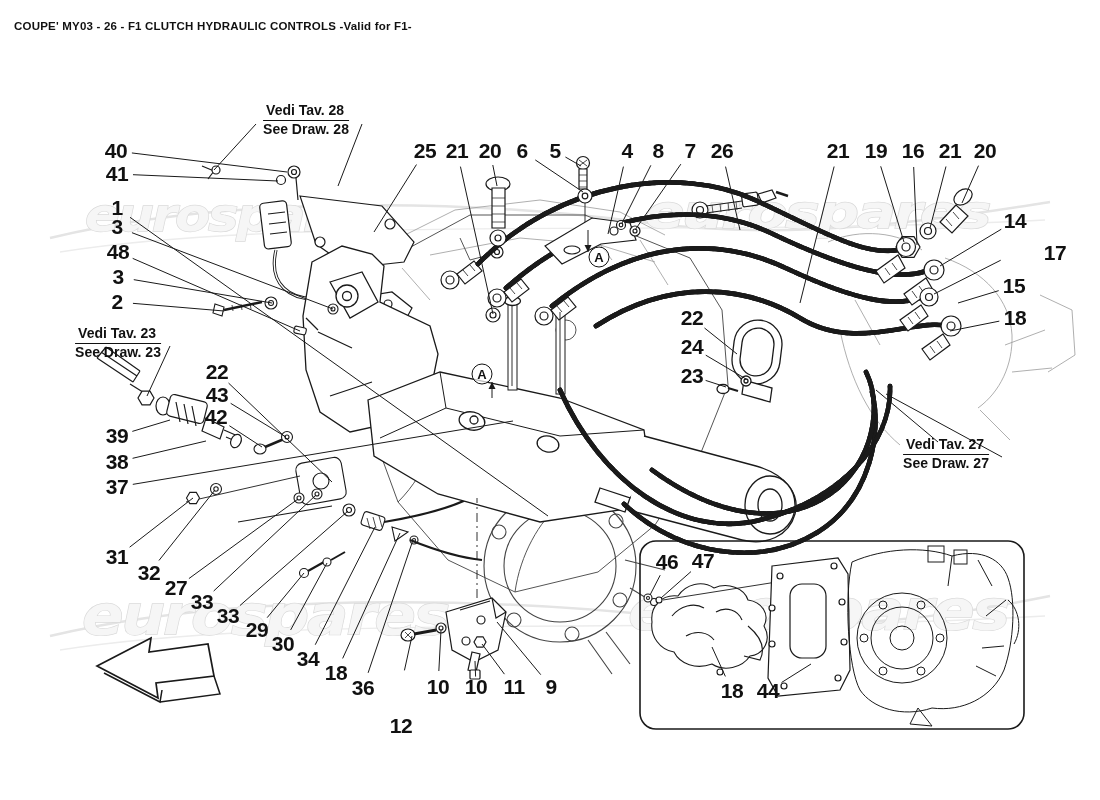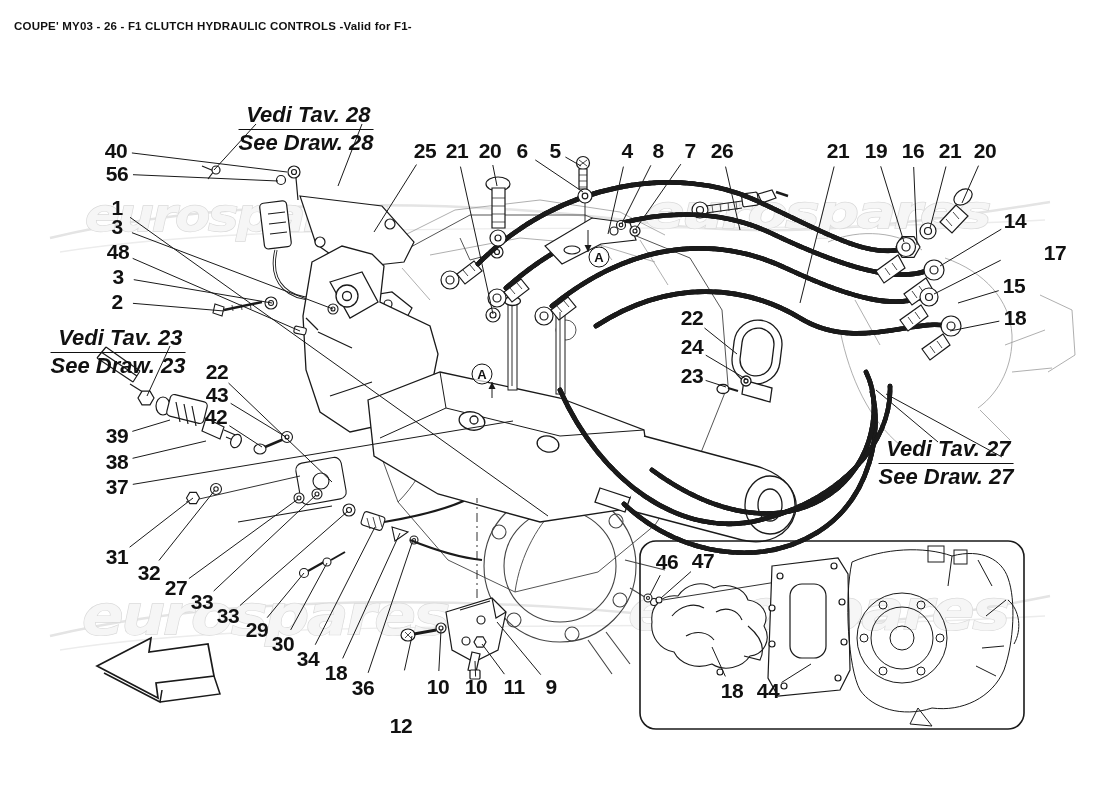--- a/index.html
+++ b/index.html
@@ -12,22 +12,22 @@
   #overlay{z-index:3;}
   #title{
     position:absolute;left:14px;top:20px;font-size:11.5px;font-weight:bold;
     letter-spacing:.2px;z-index:5;white-space:nowrap;
   }
   .callout{
     position:absolute;transform:translate(-50%,-52%);font-size:21px;font-weight:bold;
     letter-spacing:-.5px;z-index:6;line-height:1;cursor:pointer;
   }
   .ref{
-    position:absolute;transform:translateX(-50%);text-align:right;z-index:6;
-    font-style:italic;font-weight:bold;font-size:22px;line-height:1.12;white-space:nowrap;
+    position:absolute;transform:translateX(-50%);text-align:left;z-index:6;
+    font-weight:bold;font-size:14px;line-height:1.12;white-space:nowrap;
   }
   .ref .l1{display:block;border-bottom:1.6px solid #111;padding:0 3px 1px 3px;}
   .ref .l2{display:block;padding-top:1px;}
   .marker{
     position:absolute;transform:translate(-50%,-50%);width:19px;height:19px;
     border:1.7px solid #111;border-radius:50%;display:flex;align-items:center;
     justify-content:center;font-size:13px;font-weight:bold;z-index:6;background:rgba(255,255,255,.7);
   }
   
   .swoosh{stroke:#e4e4e4;stroke-width:2.5;fill:none;}
@@ -442,21 +442,21 @@
 <div class="ref" style="left:946px;top:437px;">
   <span class="l1">Vedi Tav. 27</span>
   <span class="l2">See Draw. 27</span>
 </div>
 
 <div class="marker" style="left:599px;top:257px;">A</div>
 <div class="marker" style="left:482px;top:374px;">A</div>
 
 <div id="callout-layer">
     <div class="callout" style="left: 116px; top: 151px;">40</div>
-    <div class="callout" style="left: 117px; top: 174px;">56</div>
+    <div class="callout" style="left: 117px; top: 174px;">41</div>
     <div class="callout" style="left: 117px; top: 208px;">1</div>
     <div class="callout" style="left: 117px; top: 227px;">3</div>
     <div class="callout" style="left: 118px; top: 252px;">48</div>
     <div class="callout" style="left: 118px; top: 277px;">3</div>
     <div class="callout" style="left: 117px; top: 302px;">2</div>
     <div class="callout" style="left: 217px; top: 372px;">22</div>
     <div class="callout" style="left: 217px; top: 395px;">43</div>
     <div class="callout" style="left: 216px; top: 417px;">42</div>
     <div class="callout" style="left: 117px; top: 436px;">39</div>
     <div class="callout" style="left: 117px; top: 462px;">38</div>

